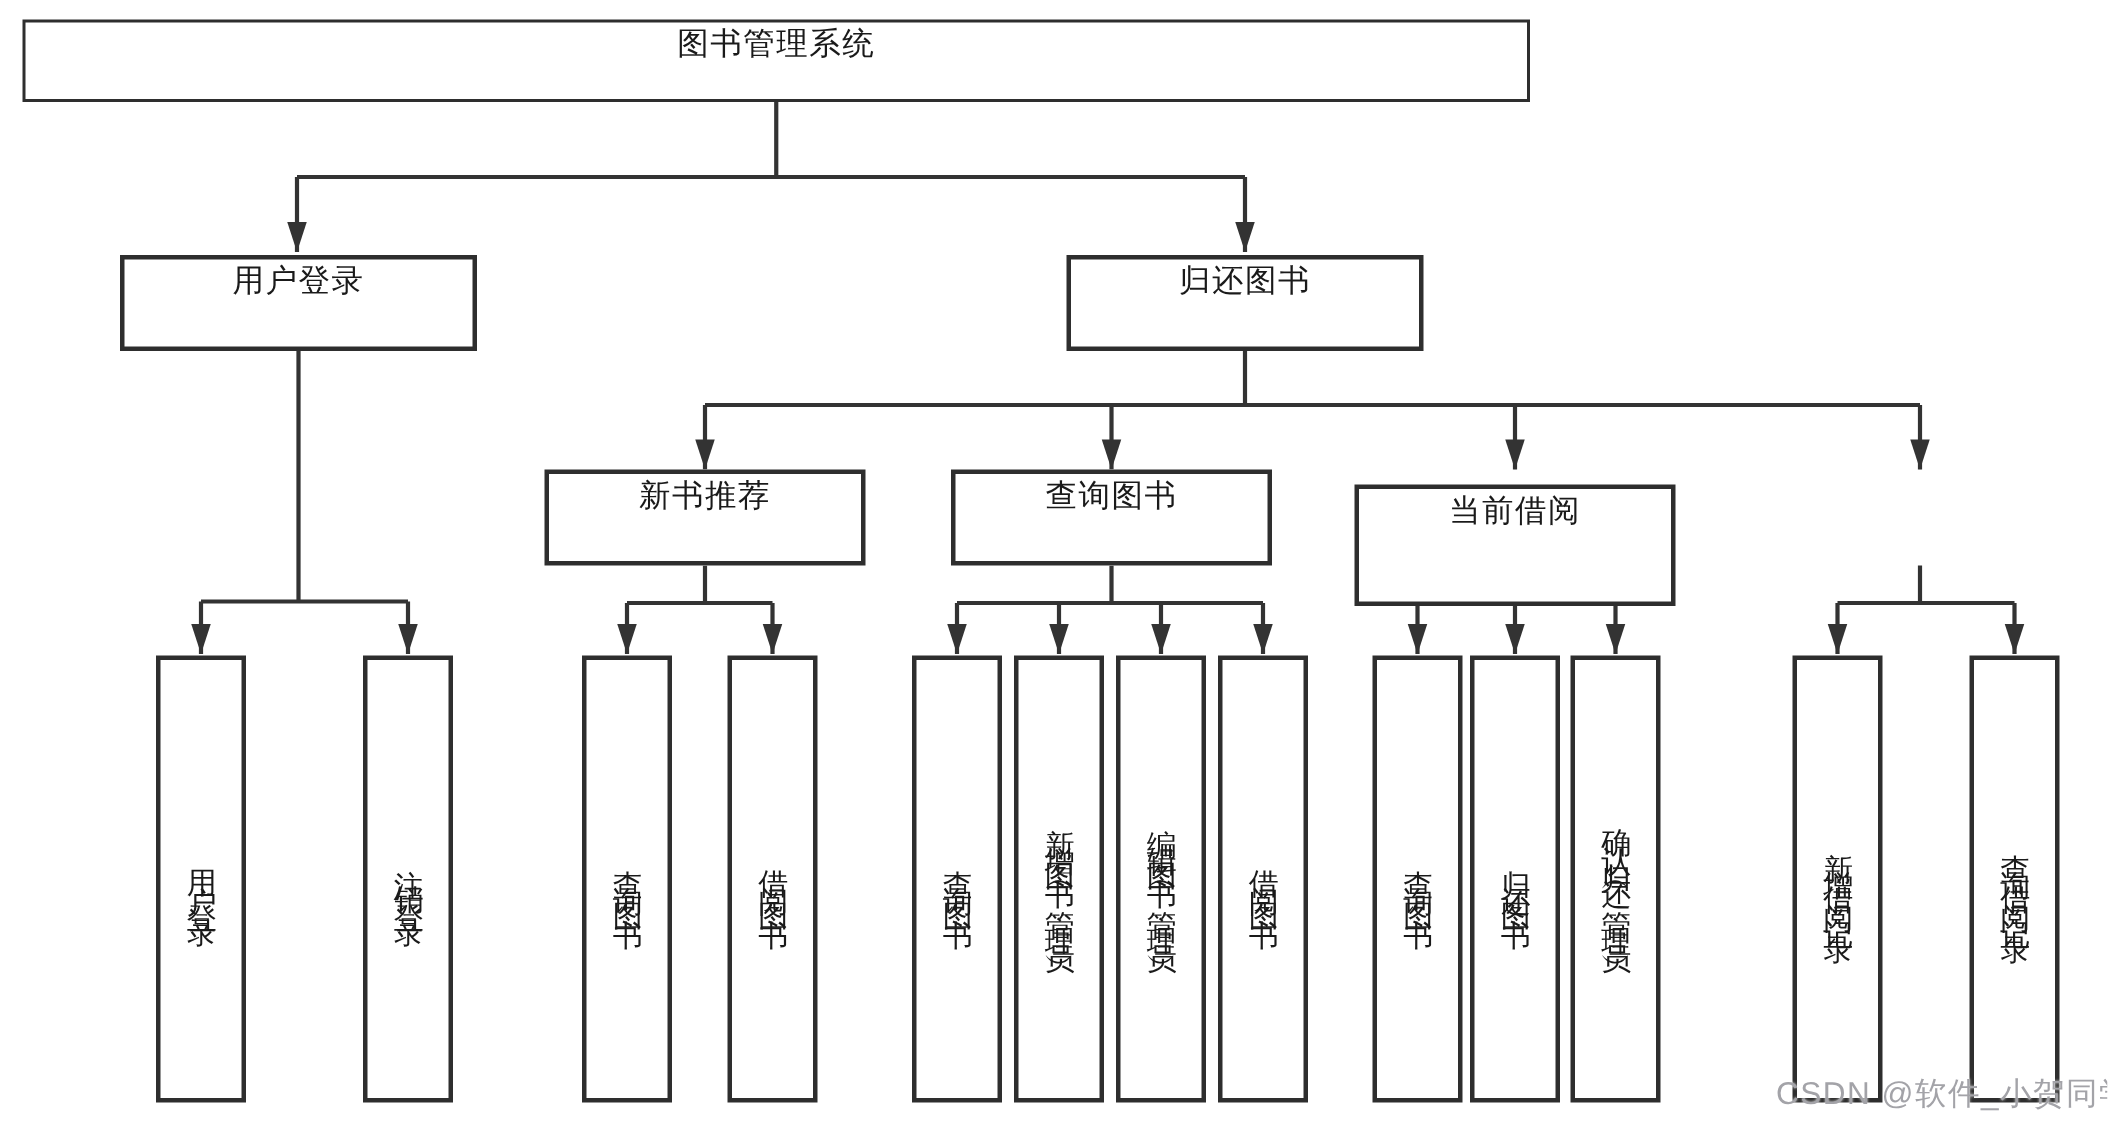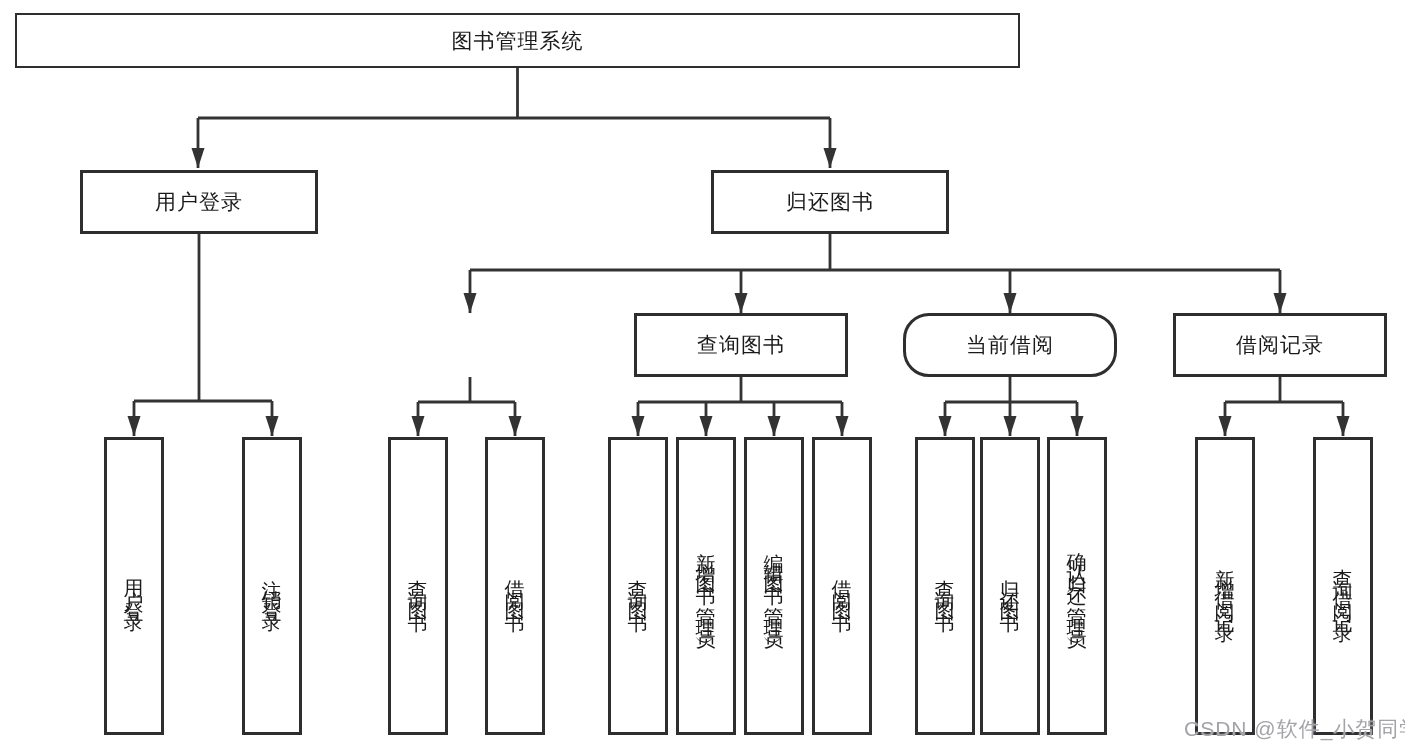--- a/index.html
+++ b/index.html
@@ -32,21 +32,21 @@
     stroke: var(--line);
     stroke-width: 2.8;
     fill: none;
   }
   .ahead { fill: var(--line); stroke: none; }
   .box {
     position: absolute;
     background: #ffffff;
     border: 3px solid var(--border);
     display: flex;
-    align-items: center;
+    align-items: flex-start;
     justify-content: center;
     z-index: 2;
     font-size: 21px;
     letter-spacing: 1px;
     color: var(--text);
   }
   .box.root { border-width: 2px; }
   .leaf {
     position: absolute;
     top: 437px;
@@ -125,28 +125,28 @@
     <span>图书管理系统</span>
   </div>
 
   <div class="box" style="left:80px; top:170px; width:238px; height:64px;">
     <span>用户登录</span>
   </div>
   <div class="box" style="left:711px; top:170px; width:238px; height:64px;">
     <span>归还图书</span>
   </div>
 
+  <div class="box" style="left:363px; top:313px; width:214px; height:64px;">
+    <span>新书推荐</span>
+  </div>
   <div class="box" style="left:634px; top:313px; width:214px; height:64px;">
     <span>查询图书</span>
   </div>
-  <div class="box" style="left:903px; top:313px; width:214px; height:64px;border-radius:26px;">
+  <div class="box" style="left:903px; top:323px; width:214px; height:81px;">
     <span>当前借阅</span>
-  </div>
-  <div class="box" style="left:1173px; top:313px; width:214px; height:64px;">
-    <span>借阅记录</span>
   </div>
 
   <div class="leaf" style="left:104px;">
     <span>用户登录</span>
   </div>
   <div class="leaf" style="left:242px;">
     <span>注销登录</span>
   </div>
 
   <div class="leaf" style="left:388px;">

